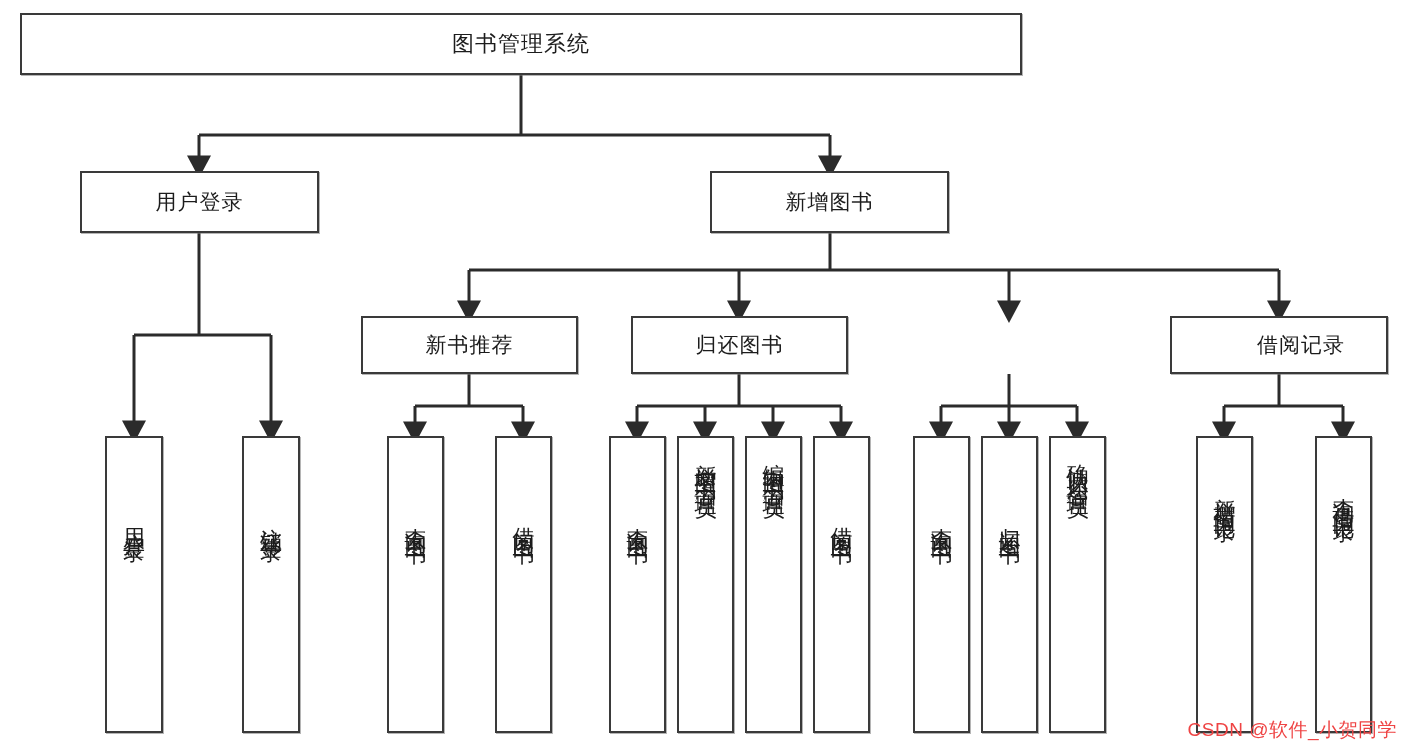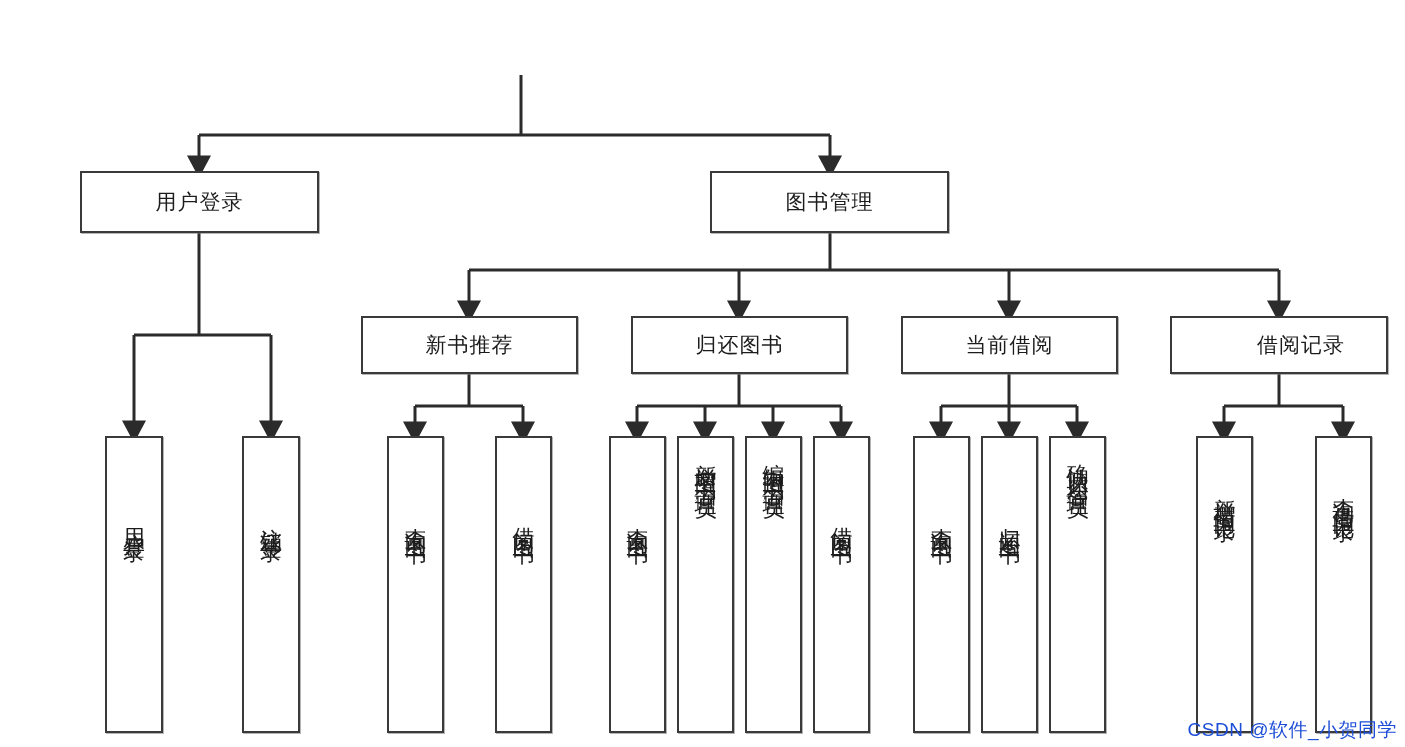--- a/index.html
+++ b/index.html
@@ -44,21 +44,21 @@
     letter-spacing:5px;
     line-height:1;
     white-space:pre;
   }
 
   .watermark{
     position:absolute;
     right:8px;
     bottom:4px;
     font-size:19px;
-    color:#1d4ed8;
+    color:#ef4444;
     letter-spacing:.5px;
     white-space:nowrap;
     user-select:none;
   }
 </style>
 </head>
 <body>
 
 <div id="canvas">
 
@@ -106,36 +106,36 @@
       <path d="M1009,406 L1009,428" marker-end="url(#arrow)"></path>
       <path d="M1077,406 L1077,428" marker-end="url(#arrow)"></path>
 
       <path d="M1279,374 L1279,406"></path>
       <path d="M1224,406 L1343,406"></path>
       <path d="M1224,406 L1224,428" marker-end="url(#arrow)"></path>
       <path d="M1343,406 L1343,428" marker-end="url(#arrow)"></path>
     </g>
   </svg>
 
+  <div class="node horiz root" style="left:20px;top:13px;width:1002px;height:62px;">
+    <span class="lbl">图书管理系统</span>
+  </div>
 
   <div class="node horiz" style="left:80px;top:171px;width:239px;height:62px;">
     <span class="lbl">用户登录</span>
   </div>
   <div class="node horiz" style="left:710px;top:171px;width:239px;height:62px;">
-    <span class="lbl">图书管理</span>
+    <span class="lbl">新增图书</span>
   </div>
 
   <div class="node horiz" style="left:361px;top:316px;width:217px;height:58px;">
     <span class="lbl">新书推荐</span>
   </div>
   <div class="node horiz" style="left:631px;top:316px;width:217px;height:58px;">
     <span class="lbl">归还图书</span>
-  </div>
-  <div class="node horiz" style="left:901px;top:316px;width:217px;height:58px;">
-    <span class="lbl">当前借阅</span>
   </div>
   <div class="node horiz" style="left:1170px;top:316px;width:218px;height:58px;padding-left:44px;">
     <span class="lbl">借阅记录</span>
   </div>
 
   <div class="node vert" style="left:105px;top:436px;width:58px;height:297px;padding-top:72px;">
     <span class="lbl">用户登录</span>
   </div>
   <div class="node vert" style="left:242px;top:436px;width:58px;height:297px;padding-top:72px;">
     <span class="lbl">注销登录</span>

